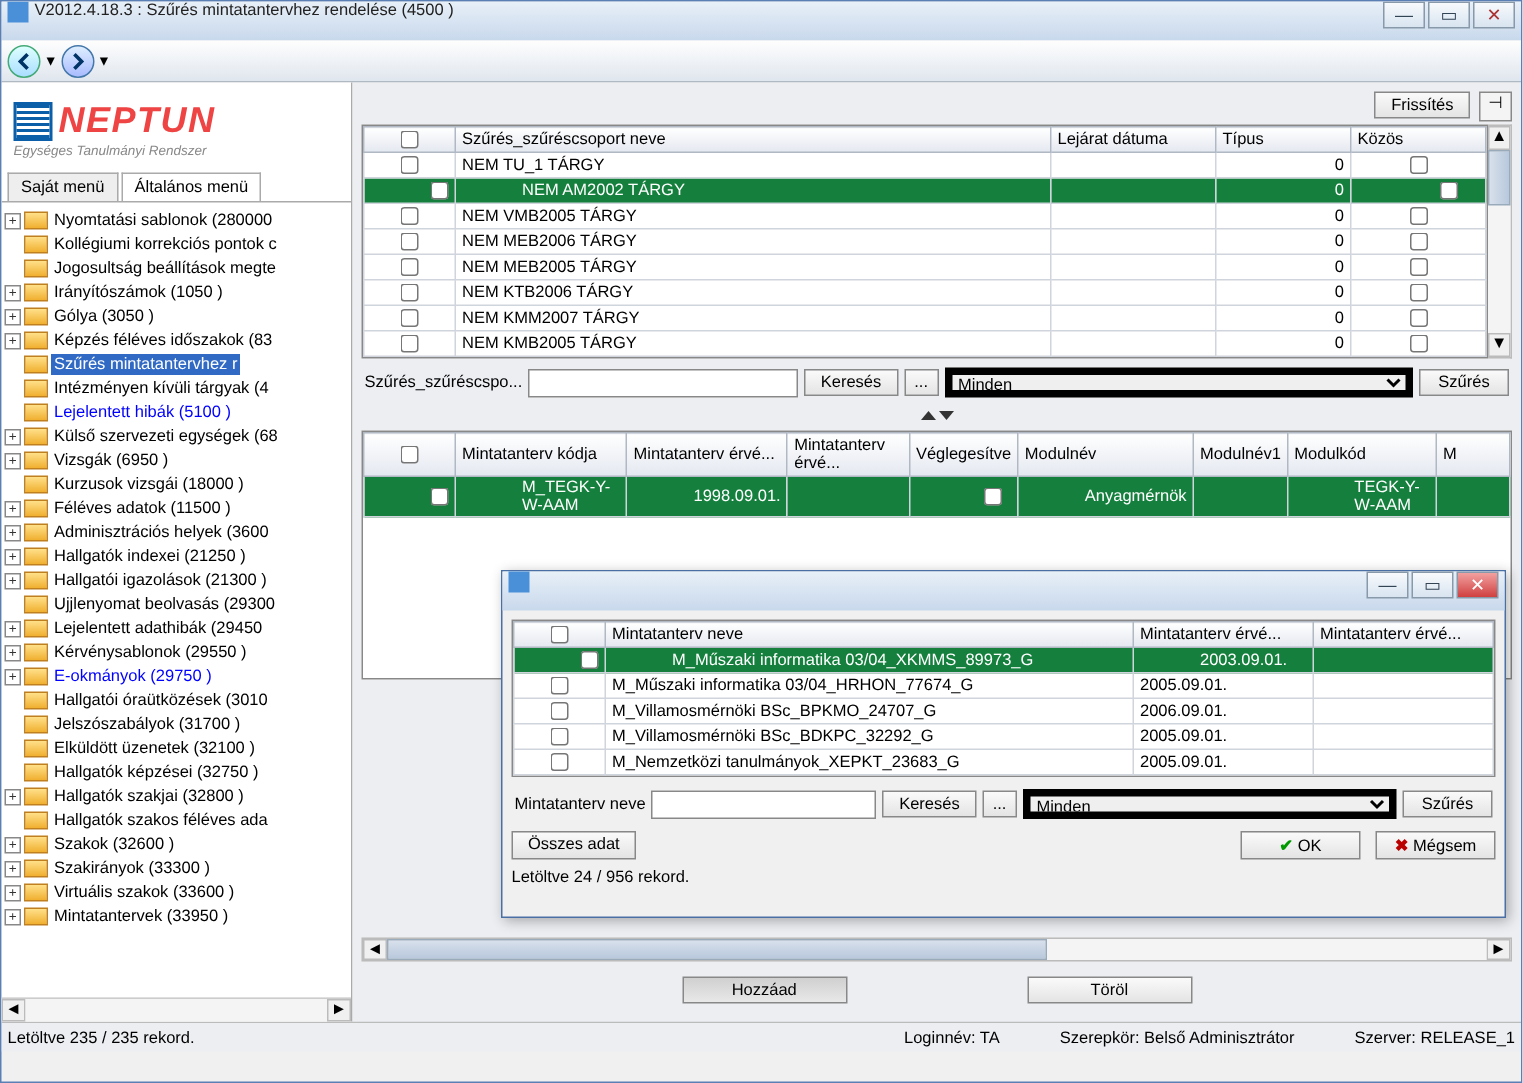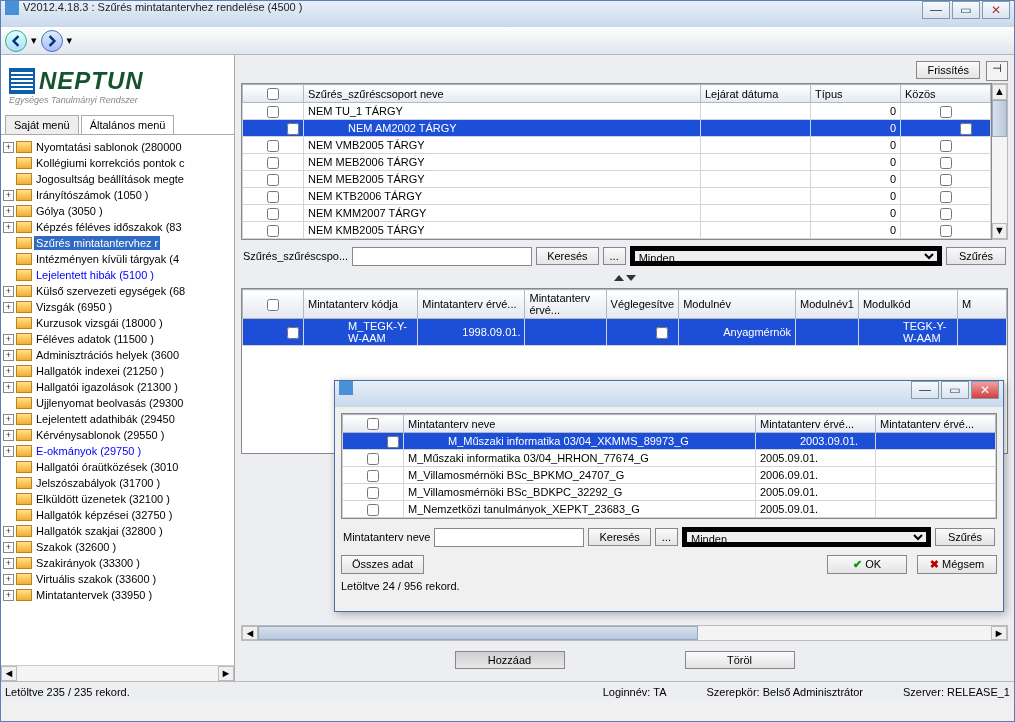--- a/index.html
+++ b/index.html
@@ -13,21 +13,21 @@
   .winbtn.close { color:#a33; }
   .menubar { height:20px; background:#f4f4f4; display:flex; gap:2px; padding:0 6px; align-items:center; border-bottom:1px solid #ddd;}
   .menubar span { padding:2px 6px; }
   .toolbar { height:28px; background:linear-gradient(#fefefe,#e0e6ee); border-bottom:1px solid #b0b8c2; display:flex; align-items:center; padding:0 4px; gap:4px;}
   .navbtn { width:22px; height:22px; border-radius:11px; border:1px solid #4a7; display:flex; align-items:center; justify-content:center; background:linear-gradient(#dff,#adf);}
   .navbtn.fwd { border-color:#47a; background:linear-gradient(#def,#abf);}
   .navbtn svg { width:12px; height:12px; }
   .body { display:flex; height: calc(100% - 26px - 20px - 28px - 20px); }
   .sidebar { width:234px; background:#fff; border-right:1px solid #aaa; display:flex; flex-direction:column; }
   .logo { padding:12px 8px 4px; }
-  .logo .name { font-size:24px; font-weight:bold; color:#14532d; letter-spacing:1px; font-style:italic;}
+  .logo .name { font-size:24px; font-weight:bold; color:#ef4444; letter-spacing:1px; font-style:italic;}
   .logo .sub { font-size:9px; color:#888; font-style:italic; }
   .tabs { display:flex; border-bottom:1px solid #aaa; padding:6px 4px 0; gap:2px;}
   .tab { padding:3px 8px; border:1px solid #aaa; border-bottom:none; background:#eee; }
   .tab.active { background:#fff; }
   .tree { flex:1; overflow:auto; padding:4px 0; }
   .tree-item { display:flex; align-items:center; padding:1px 2px; white-space:nowrap; gap:2px;}
   .tree-item .exp { width:11px; height:11px; border:1px solid #888; text-align:center; line-height:9px; font-size:9px; color:#333; background:#fff;}
   .tree-item .exp.none { border:none; }
   .tree-item .ico { width:16px; height:12px; background:linear-gradient(#ffe08a,#f0b030); border:1px solid #c08020;}
   .tree-item .lbl { padding:1px 2px; }
@@ -40,21 +40,21 @@
   .maininner { position:absolute; inset:6px; display:flex; flex-direction:column; gap:4px; }
   .toprow { display:flex; justify-content:flex-end; gap:6px; padding-right:28px; }
   .btn { border:1px solid #888; background:linear-gradient(#fafafa,#e4e4e4); padding:2px 10px; min-width:60px; text-align:center;}
   .btn.pressed { background:linear-gradient(#d0d0d0,#e8e8e8); }
   .pin { width:22px; height:20px; border:1px solid #888; background:#f4f4f4; position:absolute; right:0; top:0; text-align:center;}
   .gridwrap { display:flex; }
   .grid { border:1px solid #888; background:#fff; flex:1; }
   .grid table { border-collapse:collapse; width:100%; }
   .grid th { background:linear-gradient(#fff,#e4e8f0); border:1px solid #b0b8c4; padding:2px 4px; text-align:left; font-weight:normal;}
   .grid td { border:1px solid #d0d4dc; padding:1px 4px; height:17px;}
-  .grid tr.sel td { background:#1d4ed8; color:#fff;padding-left:44px; }
+  .grid tr.sel td { background:#15803d; color:#fff;padding-left:44px; }
   .grid td.num { text-align:right; }
   .grid td.chk, .grid th.chk { text-align:center; width:22px;}
   input[type=checkbox]{ margin:0; vertical-align:middle; width:12px; height:12px;}
   .vscroll { width:16px; background:#e8e8e8; border:1px solid #bbb; border-left:none; display:flex; flex-direction:column;}
   .vscroll .arrow{ height:16px; border:1px solid #bbb; background:#f0f0f0; text-align:center; line-height:12px;}
   .vscroll .track{ flex:1; background:#f4f4f4;}
   .vscroll .thumb{ height:30%; background:linear-gradient(90deg,#d8e0ec,#b8c8dc); border:1px solid #9ab;}
   .searchrow { display:flex; align-items:center; gap:4px; padding:2px;}
   .searchrow input[type=text]{ border:1px solid #888; height:19px; padding:0 2px;}
   .searchrow select { border:5px solid #000000; height:20px; flex:1;}
@@ -236,20 +236,25 @@
           </div>
           <div class="tree-item">
             <span class="exp none"></span>
             <span class="ico"></span>
             <span class="lbl">Hallgatók képzései (32750  )</span>
           </div>
           <div class="tree-item">
             <span class="exp ">+</span>
             <span class="ico"></span>
             <span class="lbl">Hallgatók szakjai (32800  )</span>
+          </div>
+          <div class="tree-item">
+            <span class="exp none"></span>
+            <span class="ico"></span>
+            <span class="lbl">Hallgatók szakos féléves ada</span>
           </div>
           <div class="tree-item">
             <span class="exp ">+</span>
             <span class="ico"></span>
             <span class="lbl">Szakok (32600  )</span>
           </div>
           <div class="tree-item">
             <span class="exp ">+</span>
             <span class="ico"></span>
             <span class="lbl">Szakirányok (33300  )</span>

